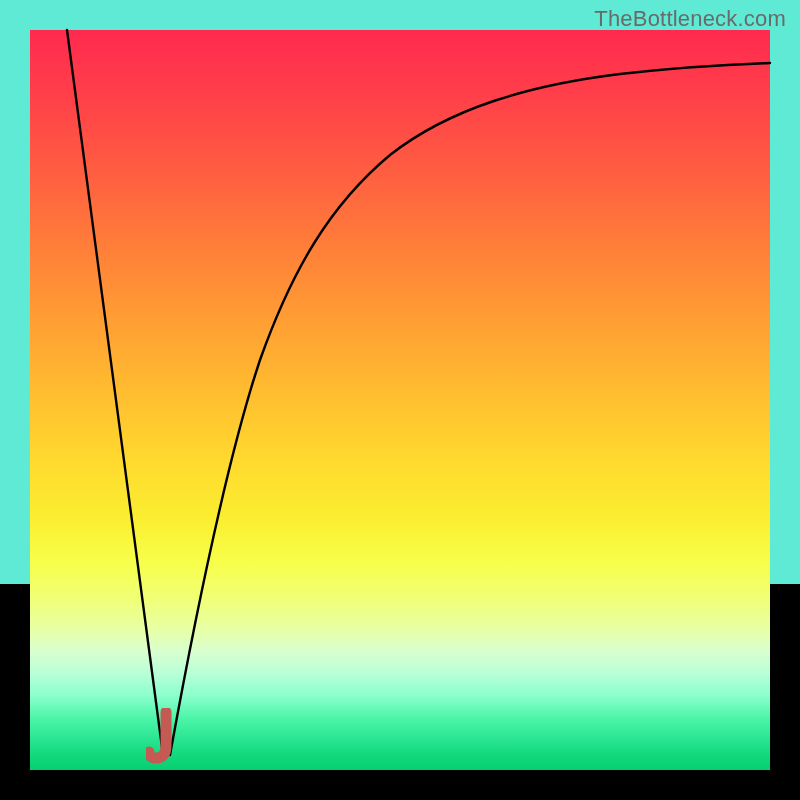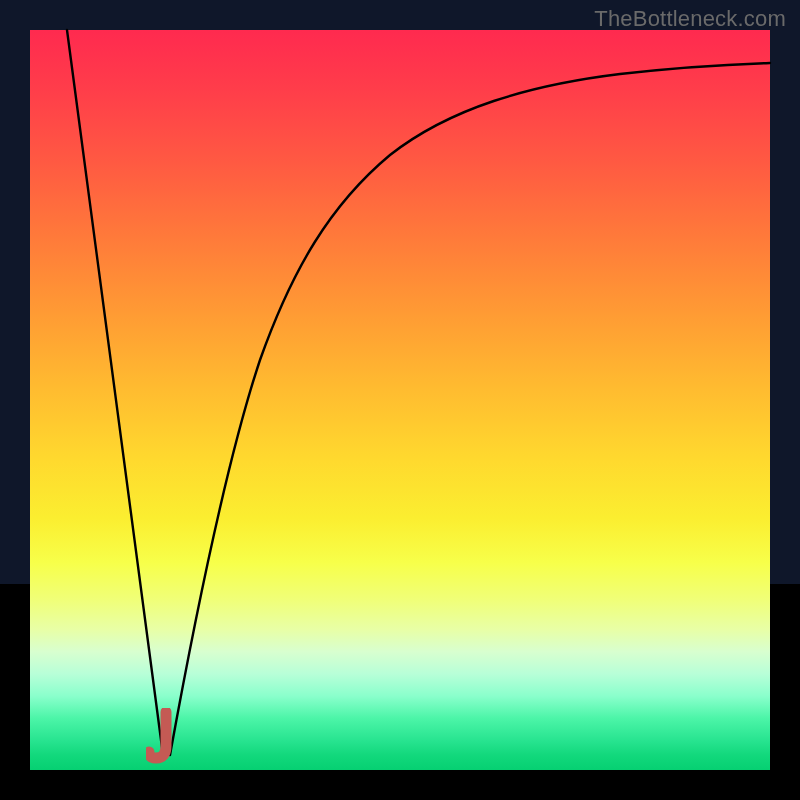--- a/index.html
+++ b/index.html
@@ -8,21 +8,21 @@
     width: 800px;
     height: 800px;
     background: #000;
     overflow: hidden;
     font-family: Arial, Helvetica, sans-serif;
   }
   .frame {
     position: relative;
     width: 800px;
     height: 584px;
-    background: #0f172a;
+    background: #5eead4;
   }
   .plot-area {
     position: absolute;
     left: 30px;
     top: 30px;
     width: 740px;
     height: 740px;
     background: linear-gradient(
       to bottom,
       #ff2a4f 0%,

